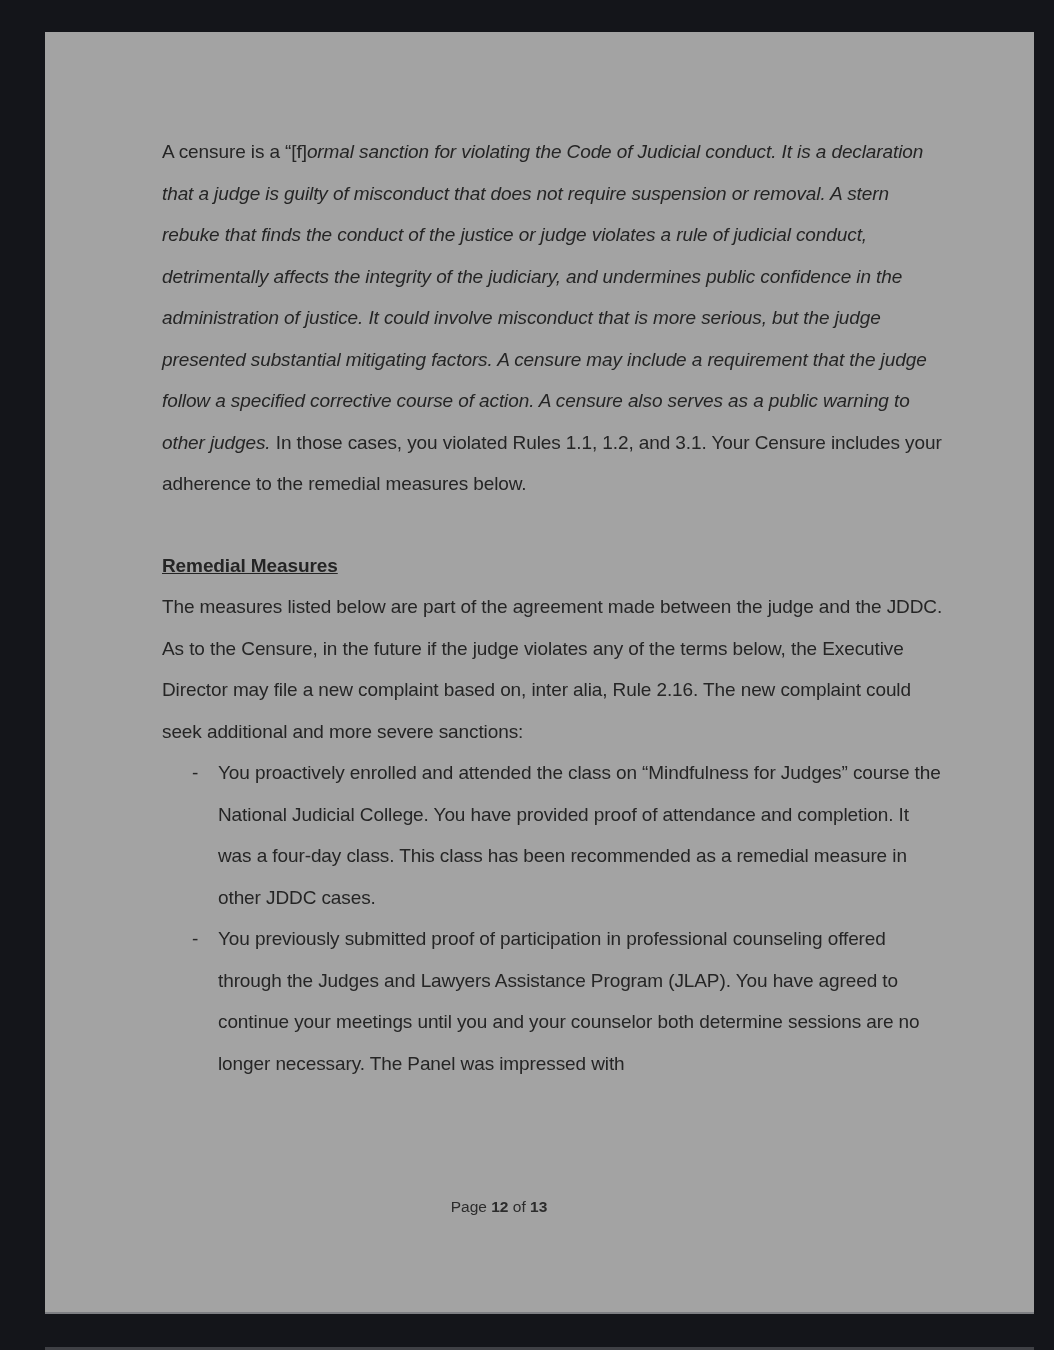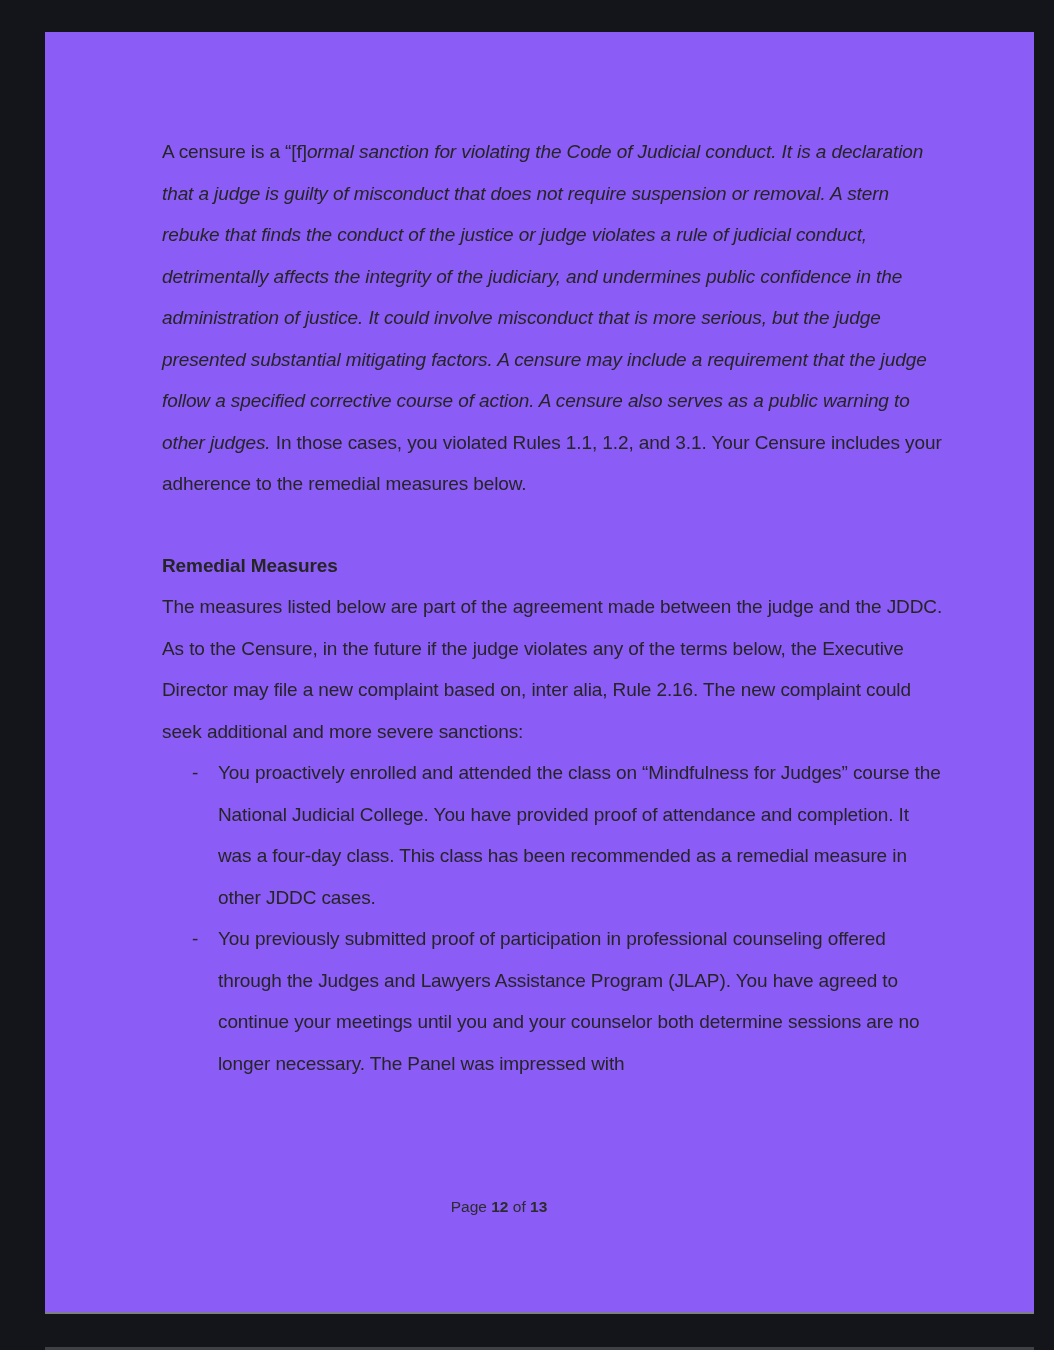--- a/index.html
+++ b/index.html
@@ -16,21 +16,21 @@
     width: 1054px;
     height: 1350px;
     background: #14151a;
   }
   .paper {
     position: absolute;
     left: 45px;
     top: 32px;
     width: 989px;
     height: 1282px;
-    background: #8b5cf6;
+    background: #a3a3a3;
     border-bottom: 2px solid #7e7f83;
     box-sizing: border-box;
   }
   .next-page-sliver {
     position: absolute;
     left: 45px;
     top: 1347px;
     width: 989px;
     height: 3px;
     background: #3f4045;
@@ -45,20 +45,21 @@
     color: #252525;
     letter-spacing: -0.1px;
   }
   .content p { margin: 0; }
   .para1 { margin-bottom: 40px !important; }
   .italic { font-style: italic; }
   .section-heading {
     font-size: 19px;
     line-height: 41.5px;
     font-weight: bold;
+    text-decoration: underline;
     margin: 0;
     color: #252525;
   }
   ul.bullet-list {
     list-style: none;
     margin: 0;
     padding: 0;
   }
   ul.bullet-list li {
     position: relative;

